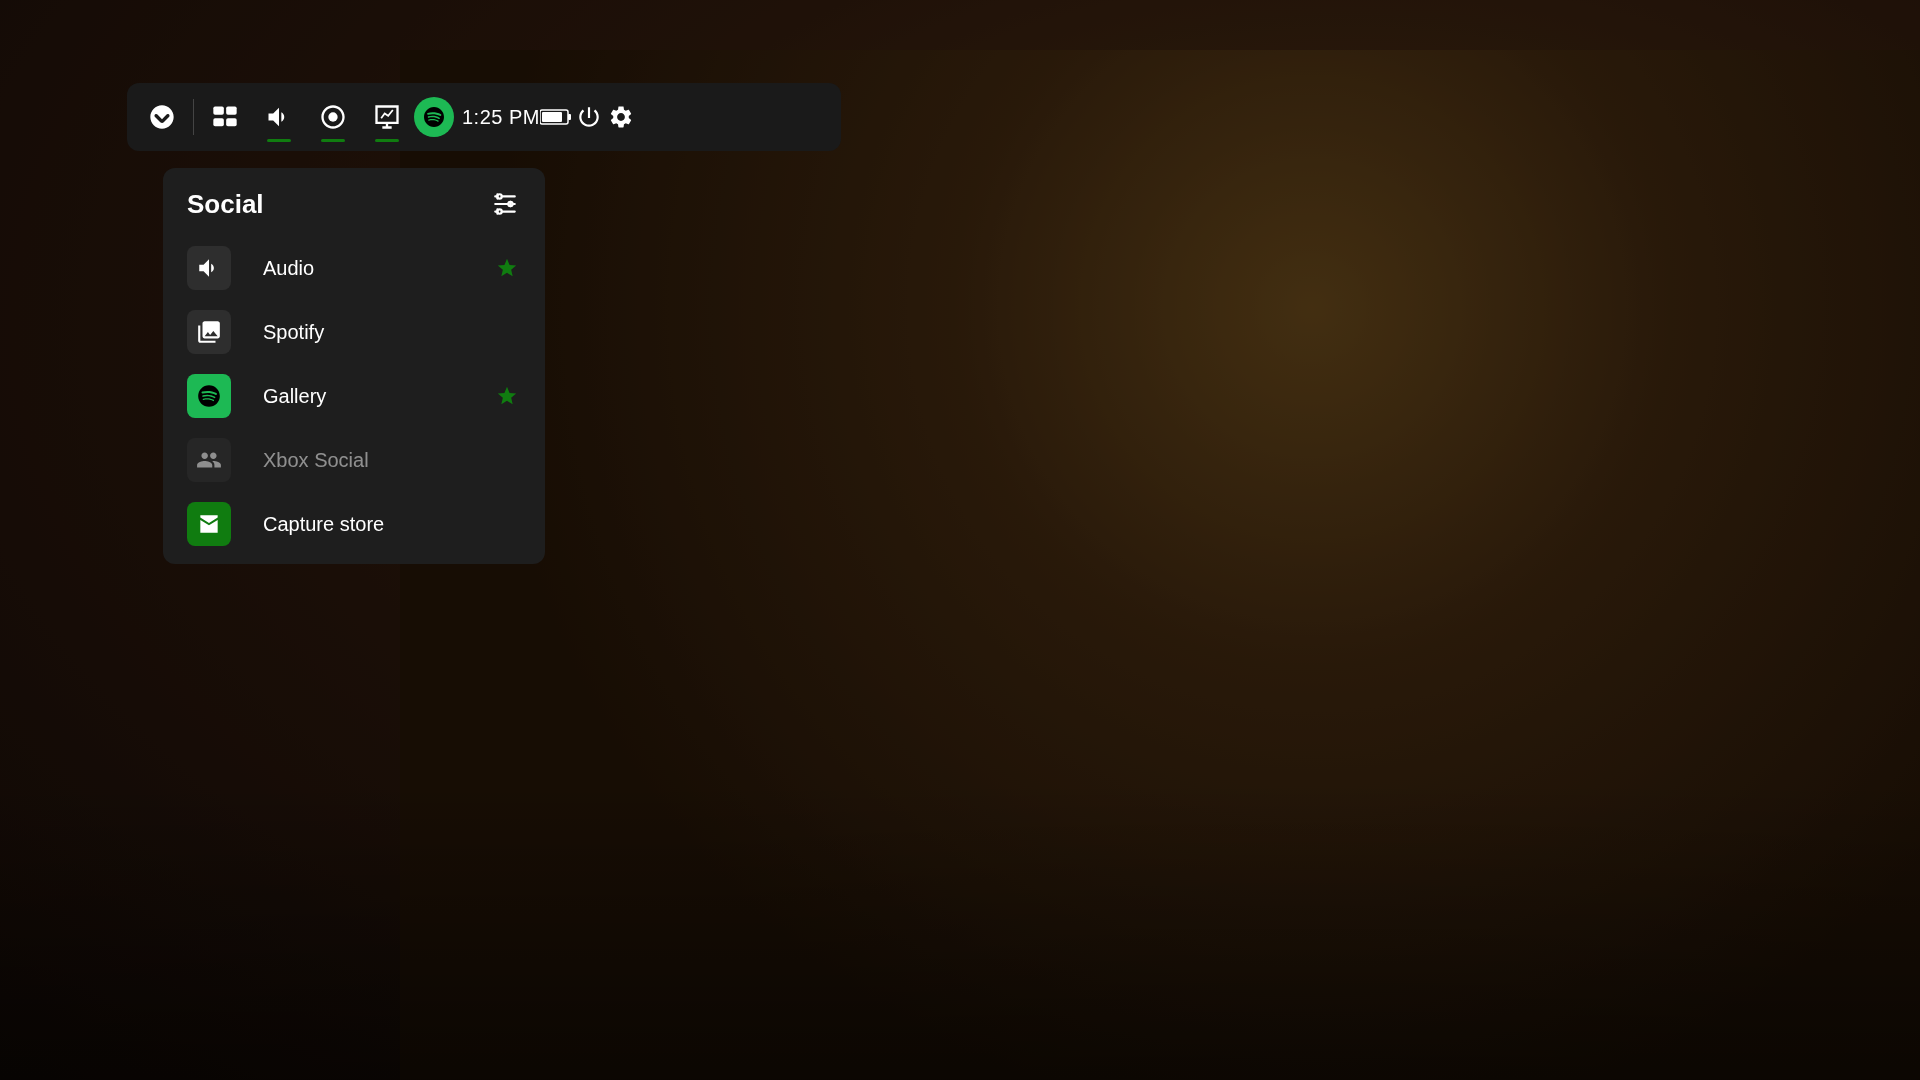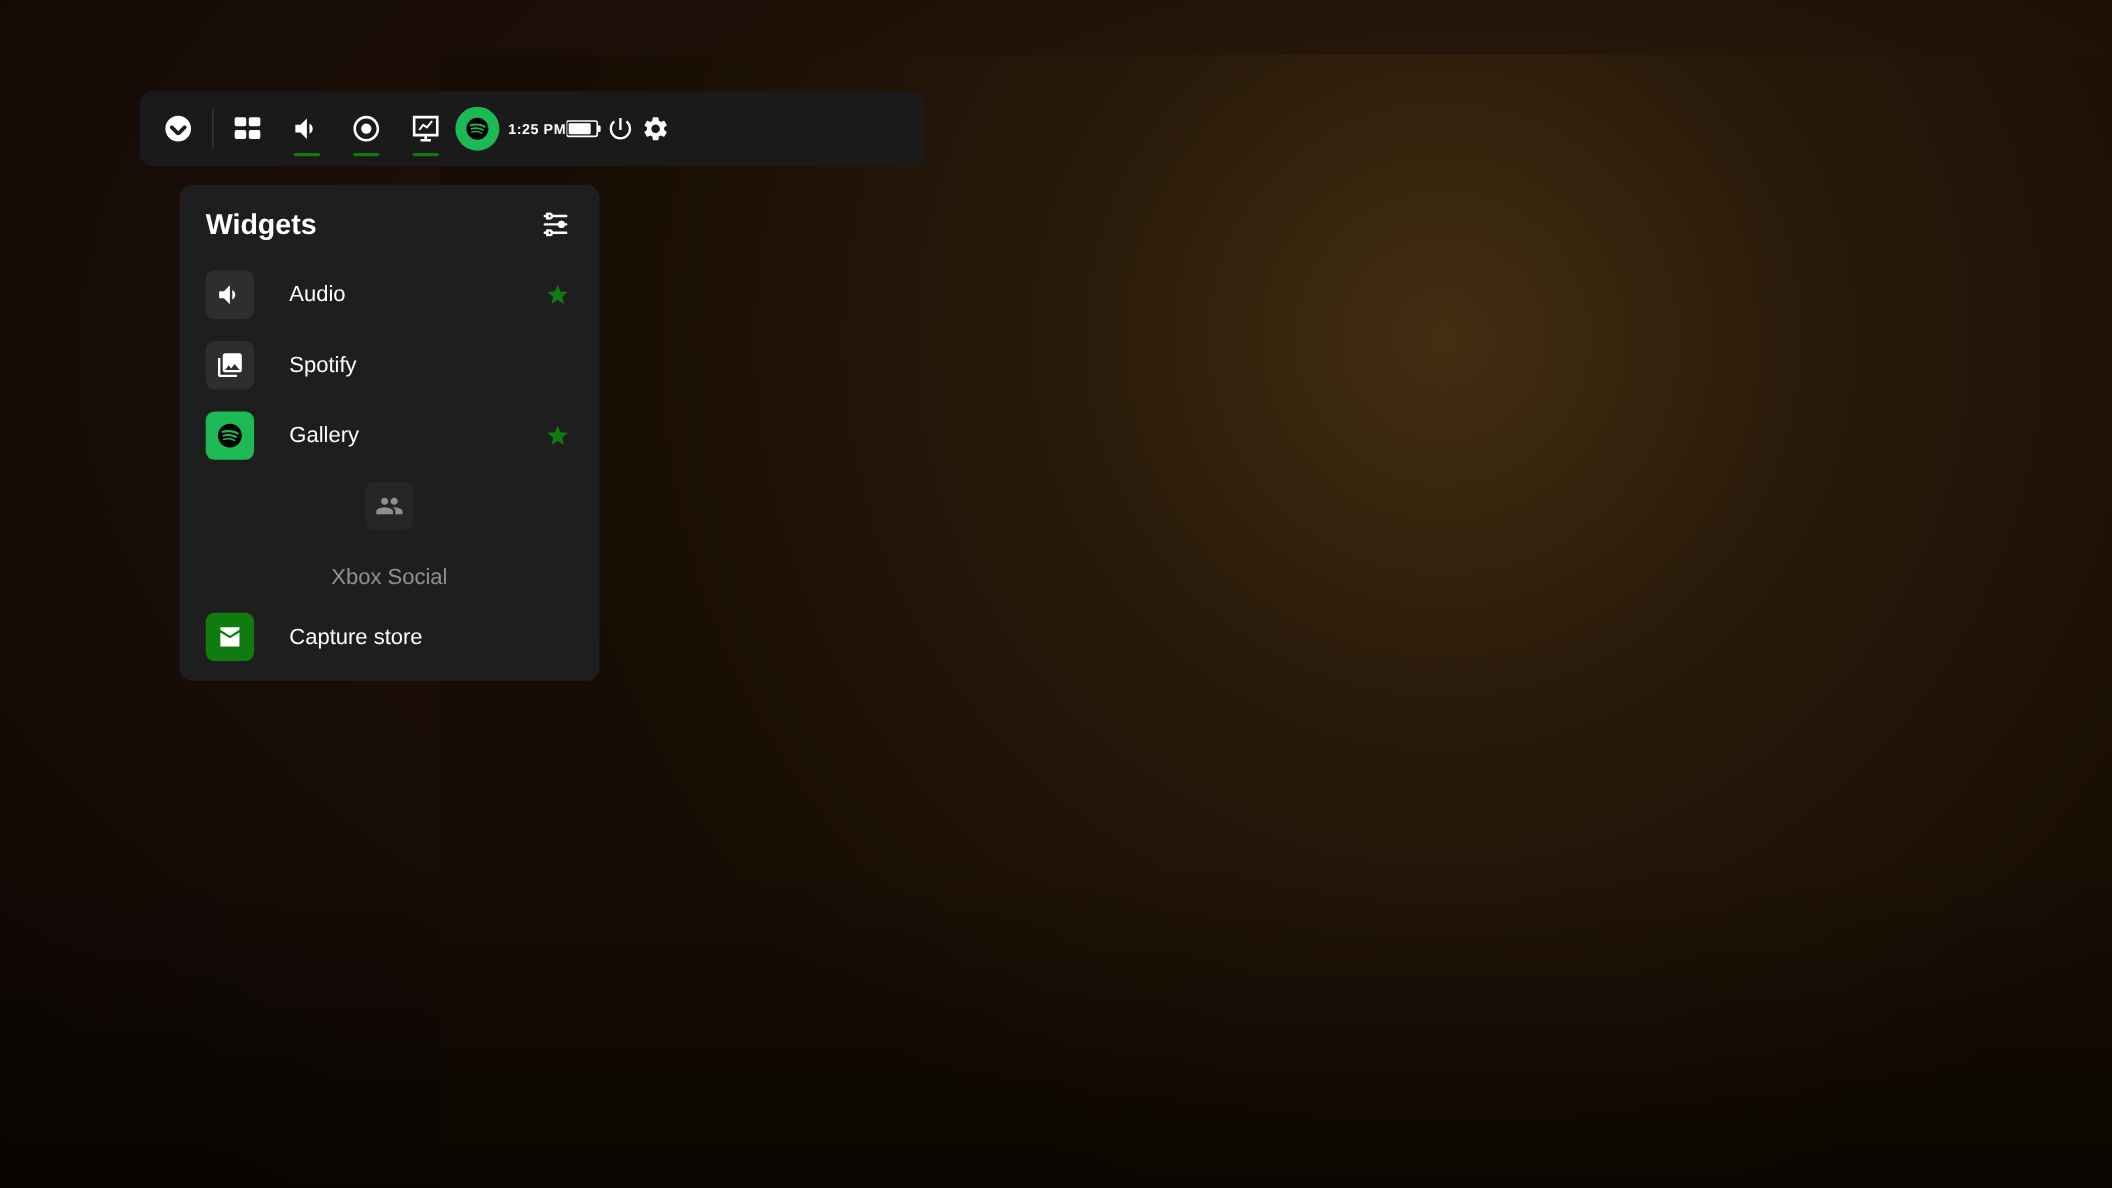--- a/index.html
+++ b/index.html
@@ -111,22 +111,22 @@
 
     .time-section {
       display: flex;
       align-items: center;
       gap: 12px;
       margin-left: 8px;
     }
 
     .time-text {
       color: white;
-      font-size: 13px;
-      font-weight: 700;
+      font-size: 20px;
+      font-weight: 400;
       letter-spacing: 0.5px;
     }
 
     .battery-icon {
       display: flex;
       align-items: center;
       gap: 4px;
     }
 
     .top-bar-right-icons {
@@ -189,21 +189,20 @@
       display: flex;
       align-items: center;
       padding: 10px 24px;
       cursor: pointer;
       transition: background 0.15s;
       gap: 32px;
     }
 
     .widget-item.dimmed {
       opacity: 0.5;
-      flex-direction: column;
     }
 
     .widget-icon {
       width: 44px;
       height: 44px;
       border-radius: 8px;
       display: flex;
       align-items: center;
       justify-content: center;
       flex-shrink: 0;
@@ -346,21 +345,21 @@
     </svg>
     <svg viewBox="0 0 24 24" xmlns="http://www.w3.org/2000/svg" style="cursor:pointer;">
       <path d="M19.14 12.94c.04-.3.06-.61.06-.94 0-.32-.02-.64-.07-.94l2.03-1.58c.18-.14.23-.41.12-.61l-1.92-3.32c-.12-.22-.37-.29-.59-.22l-2.39.96c-.5-.38-1.03-.7-1.62-.94l-.36-2.54c-.04-.24-.24-.41-.48-.41h-3.84c-.24 0-.43.17-.47.41l-.36 2.54c-.59.24-1.13.57-1.62.94l-2.39-.96c-.22-.08-.47 0-.59.22L2.74 8.87c-.12.21-.08.47.12.61l2.03 1.58c-.05.3-.09.63-.09.94s.02.64.07.94l-2.03 1.58c-.18.14-.23.41-.12.61l1.92 3.32c.12.22.37.29.59.22l2.39-.96c.5.38 1.03.7 1.62.94l.36 2.54c.05.24.24.41.48.41h3.84c.24 0 .44-.17.47-.41l.36-2.54c.59-.24 1.13-.56 1.62-.94l2.39.96c.22.08.47 0 .59-.22l1.92-3.32c.12-.22.07-.47-.12-.61l-2.01-1.58zM12 15.6c-1.98 0-3.6-1.62-3.6-3.6s1.62-3.6 3.6-3.6 3.6 1.62 3.6 3.6-1.62 3.6-3.6 3.6z" fill="white"></path>
     </svg>
   </div>
 </div>
 
 <div class="widgets-panel">
 
   <div class="widgets-header">
-    <span class="widgets-title">Widgets</span>
+    <span class="widgets-title">Social</span>
     <div class="filter-icon">
       <svg viewBox="0 0 24 24" xmlns="http://www.w3.org/2000/svg">
         <path d="M3 5h2M9 5h12M3 12h12M19 12h2M3 19h2M9 19h12M5 3v4M5 17v4M17 10v4" stroke="white" stroke-width="2" fill="none" stroke-linecap="round"></path>
         <circle cx="7" cy="5" r="2" fill="none" stroke="white" stroke-width="2"></circle>
         <circle cx="17" cy="12" r="2" fill="none" stroke="white" stroke-width="2"></circle>
         <circle cx="7" cy="19" r="2" fill="none" stroke="white" stroke-width="2"></circle>
       </svg>
     </div>
   </div>
 

